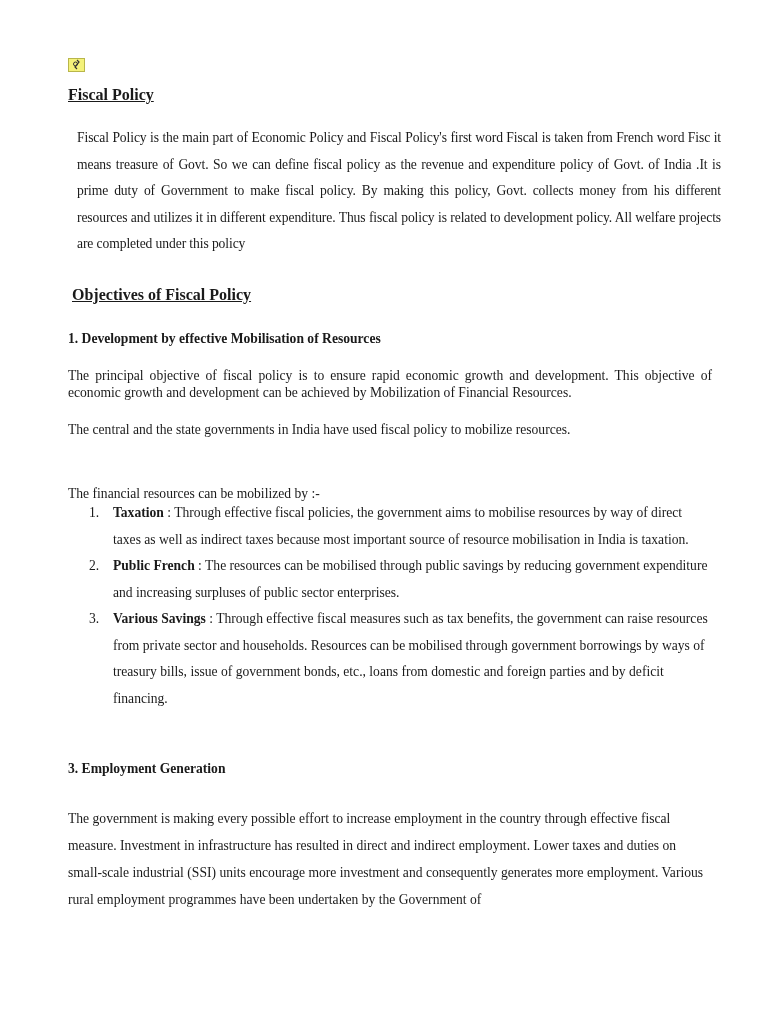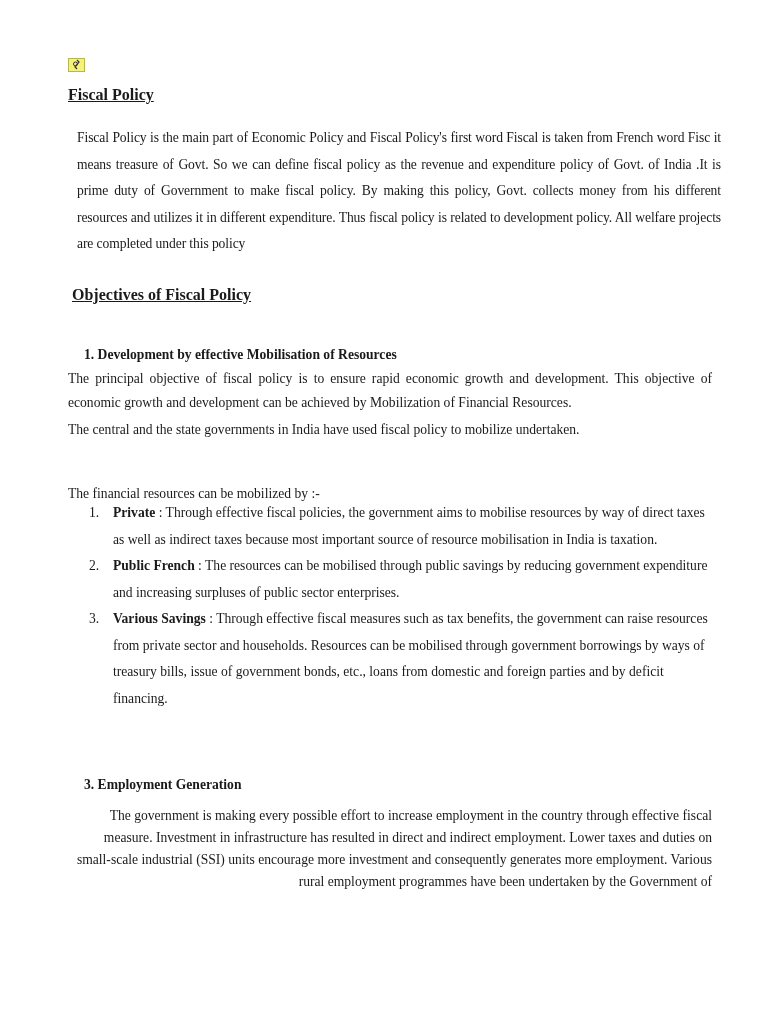--- a/index.html
+++ b/index.html
@@ -7,55 +7,55 @@
          font-family: "Liberation Serif", serif; color: #1a1a1a; }
   .anchor-icon { position: absolute; left: 68px; top: 58px; width: 17px; height: 14px;
                  background: #f4f27a; border: 1px solid #b9b64a; box-sizing: border-box; }
   .anchor-icon svg { display: block; }
   .title { position: absolute; left: 68px; top: 86px; font-size: 16px; font-weight: bold;
            text-decoration: underline; margin: 0; font-family: Liberation Serif, serif; }
   .intro { position: absolute; left: 68px; top: 116px; width: 644px; font-size: 13.6px;
            line-height: 26.5px; text-align: justify; margin: 9px; letter-spacing: -0.1px; }
   .h2 { position: absolute; left: 68px; top: 282px; font-size: 16px; font-weight: bold;
         text-decoration: underline; margin: 4px; }
-  .h3 { position: absolute; left: 68px; font-size: 13.6px; font-weight: bold; margin: 16px; }
+  .h3 { position: absolute; left: 68px; font-size: 13.6px; font-weight: bold; margin: 0; }
   .p { position: absolute; left: 68px; width: 644px; font-size: 13.6px; margin: 0; }
-  .p1 { top: 367px; line-height: 24px; text-align: justify; }
+  .p1 { top: 367px; line-height: 17px; text-align: justify; }
   .p2 { top: 421px; line-height: 17px; }
   .p3 { top: 457px; line-height: 17px; margin-top: 28px; }
   .list { position: absolute; left: 68px; top: 500px; width: 644px; margin: 0; padding: 0;
           list-style: none; font-size: 13.6px; line-height: 26.5px; }
   .list li { position: relative; padding-left: 45px; }
   .list .num { position: absolute; left: 21px; }
   .list b { font-weight: bold; }
-  .p4 { top: 805px; line-height: 22px; text-align: right; }
+  .p4 { top: 805px; line-height: 27px; }
 </style>
 </head>
 <body>
 
 <div class="anchor-icon">
   <svg width="15" height="12" viewBox="0 0 15 12">
     <path d="M8 1 L10 3 L6 8 L8 10" stroke="#333" stroke-width="1.2" fill="none"></path>
     <circle cx="6.5" cy="5" r="2" stroke="#333" stroke-width="1" fill="none"></circle>
   </svg>
 </div>
 
 <h1 class="title">Fiscal Policy</h1>
 <p class="intro">Fiscal Policy is the main part of Economic Policy and Fiscal Policy's first word Fiscal is taken from French word Fisc it means treasure of Govt. So we can define fiscal policy as the revenue and expenditure policy of Govt. of India .It is prime duty of Government to make fiscal policy. By making this policy, Govt. collects money from his different resources and utilizes it in different expenditure. Thus fiscal policy is related to development policy. All welfare projects are completed under this policy</p>
 
 <h2 class="h2">Objectives of Fiscal Policy</h2>
 
 <h3 class="h3" style="top:331px">1. Development by effective Mobilisation of Resources</h3>
 <p class="p p1">The principal objective of fiscal policy is to ensure rapid economic growth and development. This objective of economic growth and development can be achieved by Mobilization of Financial Resources.</p>
-<p class="p p2">The central and the state governments in India have used fiscal policy to mobilize undertaken.</p>
+<p class="p p2">The central and the state governments in India have used fiscal policy to mobilize resources.</p>
 <p class="p p3">The financial resources can be mobilized by :-</p>
 
 <ol class="list">
   <li>
-    <span class="num">1.</span><b>Private</b><span> : Through effective fiscal policies, the government aims to mobilise resources by way of direct taxes as well as indirect taxes because most important source of resource mobilisation in India is taxation.</span>
+    <span class="num">1.</span><b>Taxation</b><span> : Through effective fiscal policies, the government aims to mobilise resources by way of direct taxes as well as indirect taxes because most important source of resource mobilisation in India is taxation.</span>
   </li>
   <li>
     <span class="num">2.</span><b>Public French</b><span> : The resources can be mobilised through public savings by reducing government expenditure and increasing surpluses of public sector enterprises.</span>
   </li>
   <li>
     <span class="num">3.</span><b>Various Savings</b><span> : Through effective fiscal measures such as tax benefits, the government can raise resources from private sector and households. Resources can be mobilised through government borrowings by ways of treasury bills, issue of government bonds, etc., loans from domestic and foreign parties and by deficit financing.</span>
   </li>
 </ol>
 
 <h3 class="h3" style="top:761px">3. Employment Generation</h3>

